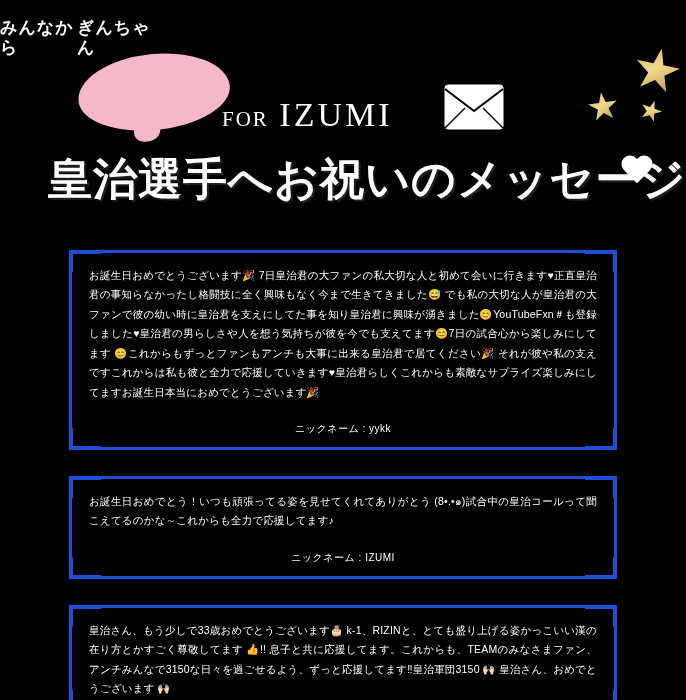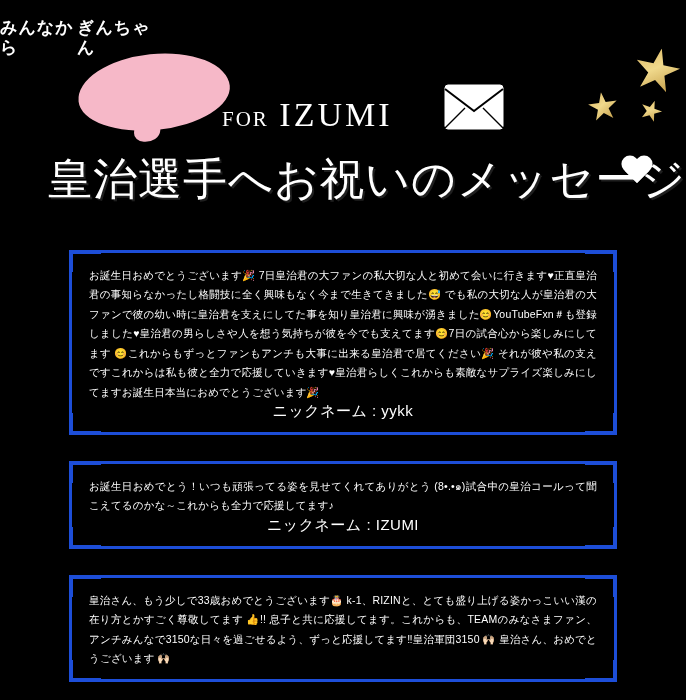--- a/index.html
+++ b/index.html
@@ -87,21 +87,21 @@
     height: 46px;
     z-index: 3;
   }
 
   .title-main {
     position: absolute;
     left: 48px;
     top: 150px;
     color: #ffffff;
     font-size: 44px;
-    font-weight: normal;
+    font-weight: bold;
     letter-spacing: 1px;
     white-space: nowrap;
     z-index: 2;
     text-shadow: 2px 2px 0 rgba(255,255,255,.12);
   }
 
   .heart {
     position: absolute;
     left: 620px;
     top: 156px;
@@ -161,23 +161,23 @@
   .corner-mask-l { left: -1px; }
   .corner-mask-r { right: -1px; }
 
   .card-body {
     font-size: 10.5px;
     line-height: 1.85;
     letter-spacing: .2px;
     text-align: justify;
   }
   .card-nick {
-    margin-top: 0;
+    margin-top: 20px;
     text-align: center;
-    font-size: 15px;
+    font-size: 10px;
     letter-spacing: .5px;
     color: #ffffff;
   }
 
   .card-1 { width: 548px; }
   .card-2 { width: 548px; }
   .card-3 { width: 420px; }
   .card-4 { width: 548px; }
 
   .card-3 .card-body { text-align: center; }

